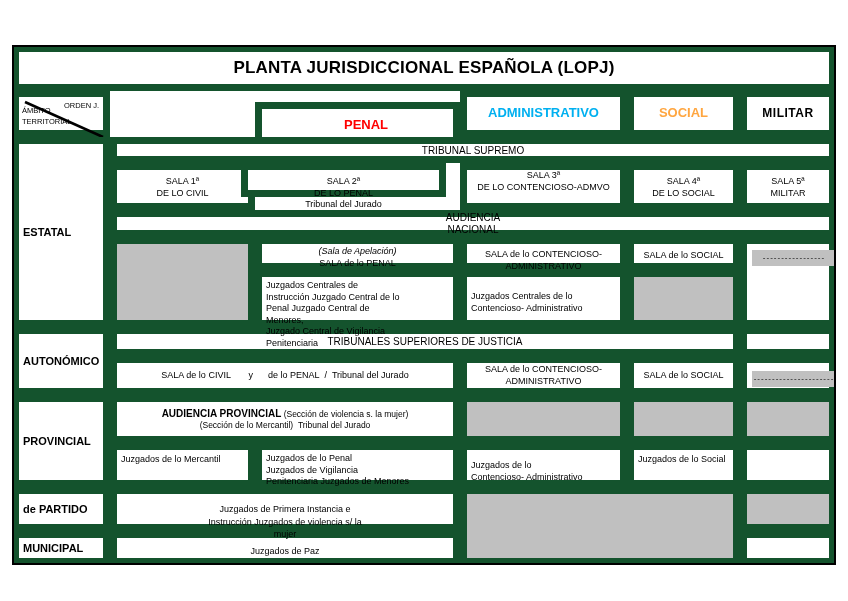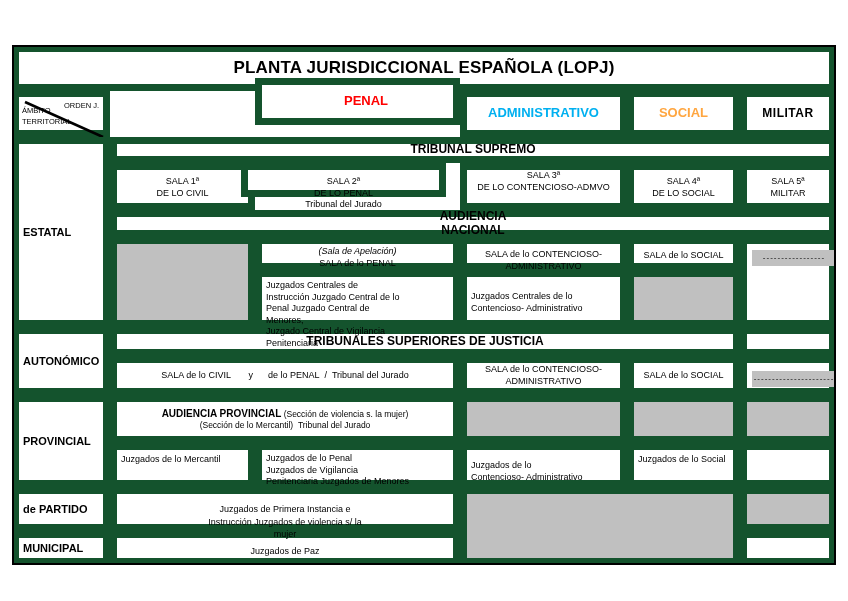--- a/index.html
+++ b/index.html
@@ -11,21 +11,21 @@
   .center{display:flex;align-items:center;justify-content:center;text-align:center;}
   .topc{display:flex;align-items:flex-start;justify-content:center;text-align:center;}
   .leftv{display:flex;align-items:center;justify-content:flex-start;text-align:right;}
   .topl{display:flex;align-items:flex-start;justify-content:flex-start;text-align:left;}
   .pre{white-space:pre-line;}
   .b{font-weight:bold;}
   .i{font-style:italic;}
   .title{font-size:17px;font-weight:bold;letter-spacing:0.2px;}
   .colhead{font-size:13px;font-weight:bold;}
   .rowlabel{font-size:11px;font-weight:bold;padding-left:4px;}
-  .band{font-size:12px;font-weight:bold;}
+  .band{font-size:10px;font-weight:normal;}
   .small{font-size:8.5px;}
   .dashbox{position:absolute;box-sizing:border-box;background:#c0c0c0;display:flex;align-items:center;justify-content:center;font-size:8px;letter-spacing:1px;overflow:hidden;white-space:nowrap;}
   .z6{z-index:6;}
   .c-civil{color:#00b050;}
   .c-penal{color:#ff0000;}
   .c-admvo{color:#00b0f0;}
   .c-social{color:#ffa640;}
   .c-militar{color:#000000;letter-spacing:0.5px;font-size:12px;}
   .corner-orden{position:absolute;top:4px;right:4px;font-size:7.5px;}
   .corner-ambito{position:absolute;left:3px;bottom:14px;font-size:7.5px;}
@@ -40,21 +40,21 @@
 
   <div class="cell" style="left:12px;top:90px;width:98px;height:47px;">
     <svg width="96" height="45" style="position:absolute;left:0;top:0;">
       <line x1="6" y1="5" x2="84" y2="40" stroke="#000" stroke-width="2.5"></line>
     </svg>
     <span class="corner-orden">ORDEN J.</span>
     <span class="corner-ambito">ÁMBITO</span>
     <span class="corner-terr">TERRITORIAL</span>
   </div>
 
-  <div class="cell center colhead c-penal" style="left:255px;top:78px;width:205px;height:47px;padding-left:17px;">PENAL</div>
+  <div class="cell center colhead c-penal" style="left:255px;top:102px;width:205px;height:47px;padding-left:17px;">PENAL</div>
   <div class="cell center colhead c-admvo" style="left:460px;top:90px;width:167px;height:47px;">ADMINISTRATIVO</div>
   <div class="cell center colhead c-social" style="left:627px;top:90px;width:113px;height:47px;">SOCIAL</div>
   <div class="cell center colhead c-militar" style="left:740px;top:90px;width:96px;height:47px;">MILITAR</div>
 
   <div class="cell leftv rowlabel" style="left:12px;top:137px;width:98px;height:190px;">ESTATAL</div>
 
   <div class="cell center band" style="left:110px;top:137px;width:726px;height:26px;">TRIBUNAL SUPREMO</div>
 
   <div class="cell topc pre" style="left:110px;top:163px;width:145px;height:47px;padding-top:6px;">SALA 1ª
 DE LO CIVIL</div>

